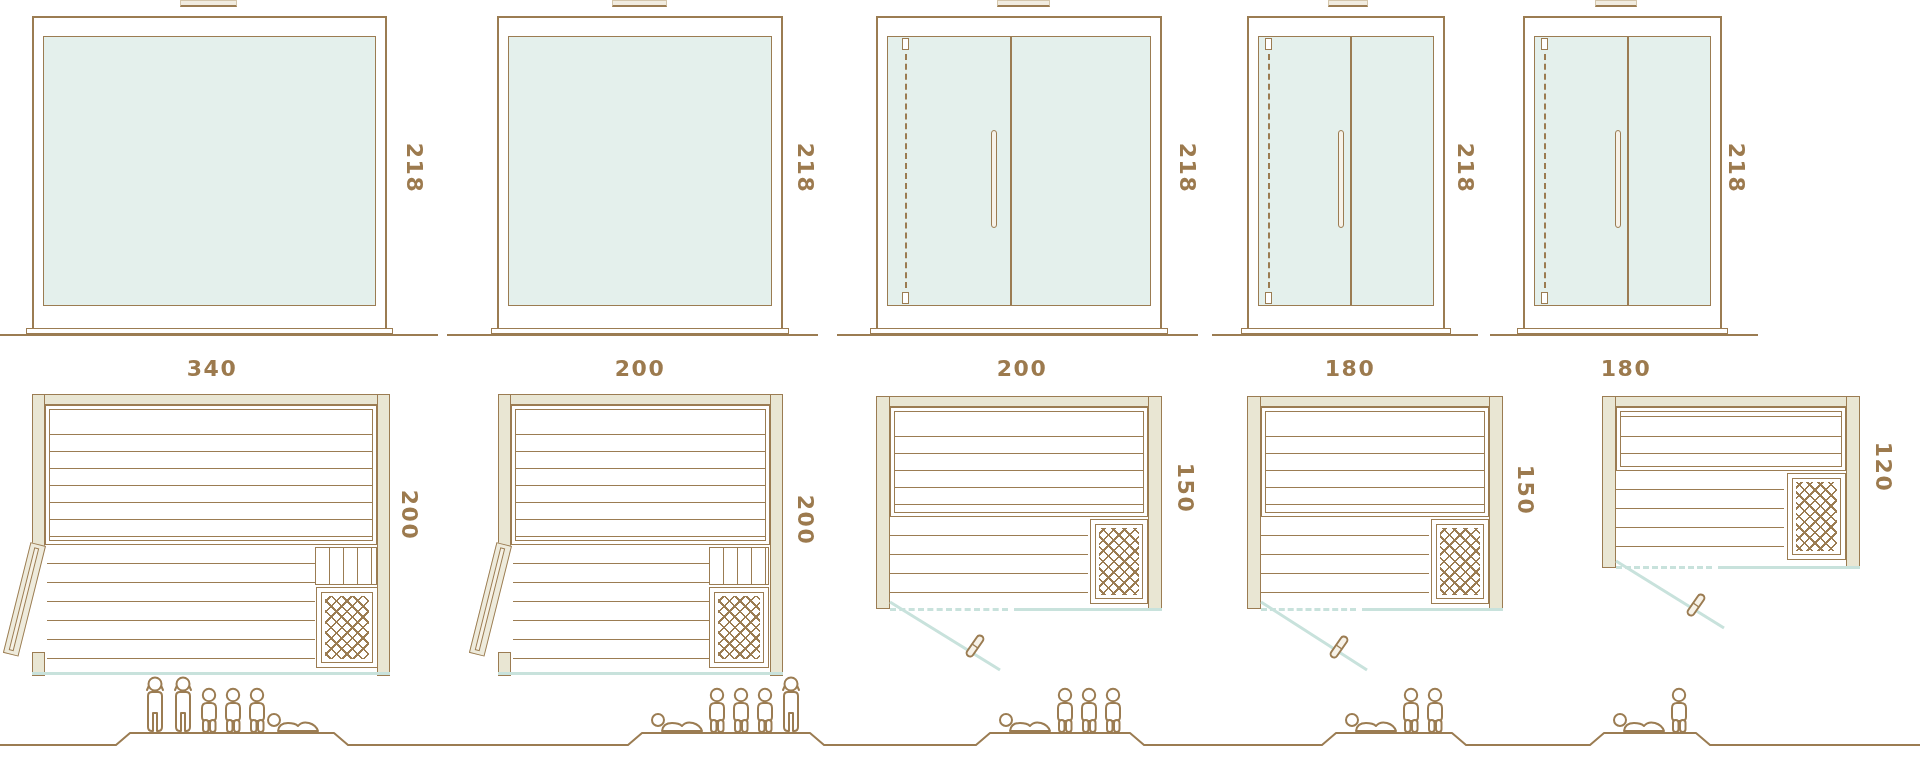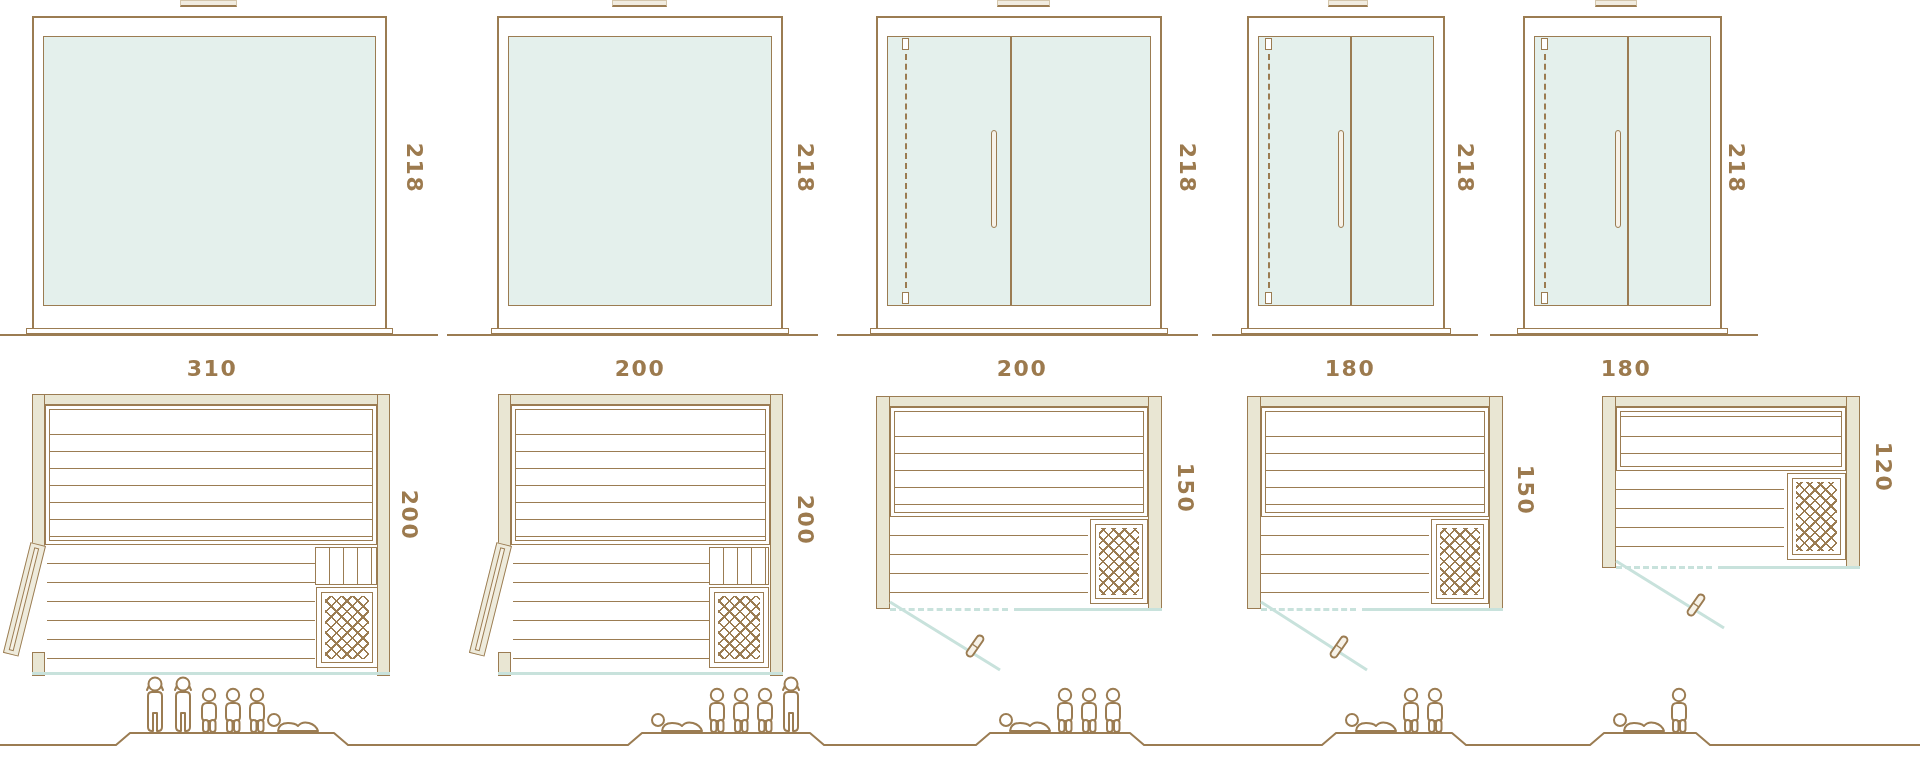--- a/index.html
+++ b/index.html
@@ -74,21 +74,21 @@
         <path d="M12 24 Q13 16 22 16 Q29 16 32 19 Q36 14 43 16 Q50 18 52 24 Z" fill="#fff" stroke="#9b7c52" stroke-width="2" stroke-linejoin="round"></path>
       </g>
     </defs>
   </svg>
 
   <div class="abs tab" style="left:180px;top:0;width:57px;height:7px"></div>
   <div class="abs frame" style="left:32px;top:16px;width:355px;height:314px"></div>
   <div class="abs glass" style="left:43px;top:36px;width:333px;height:270px"></div>
   <div class="abs sill" style="left:26px;top:328px;width:367px;height:6px"></div>
   <div class="abs dim dim-v" style="left:415px;top:168px">218</div>
-  <div class="abs dim" style="left:212px;top:368px">310</div>
+  <div class="abs dim" style="left:212px;top:368px">340</div>
 
   <div class="abs tab" style="left:612px;top:0;width:55px;height:7px"></div>
   <div class="abs frame" style="left:497px;top:16px;width:286px;height:314px"></div>
   <div class="abs glass" style="left:508px;top:36px;width:264px;height:270px"></div>
   <div class="abs sill" style="left:491px;top:328px;width:298px;height:6px"></div>
   <div class="abs dim dim-v" style="left:806px;top:168px">218</div>
   <div class="abs dim" style="left:640px;top:368px">200</div>
 
   <div class="abs tab" style="left:997px;top:0;width:53px;height:7px"></div>
   <div class="abs frame" style="left:876px;top:16px;width:286px;height:314px"></div>

